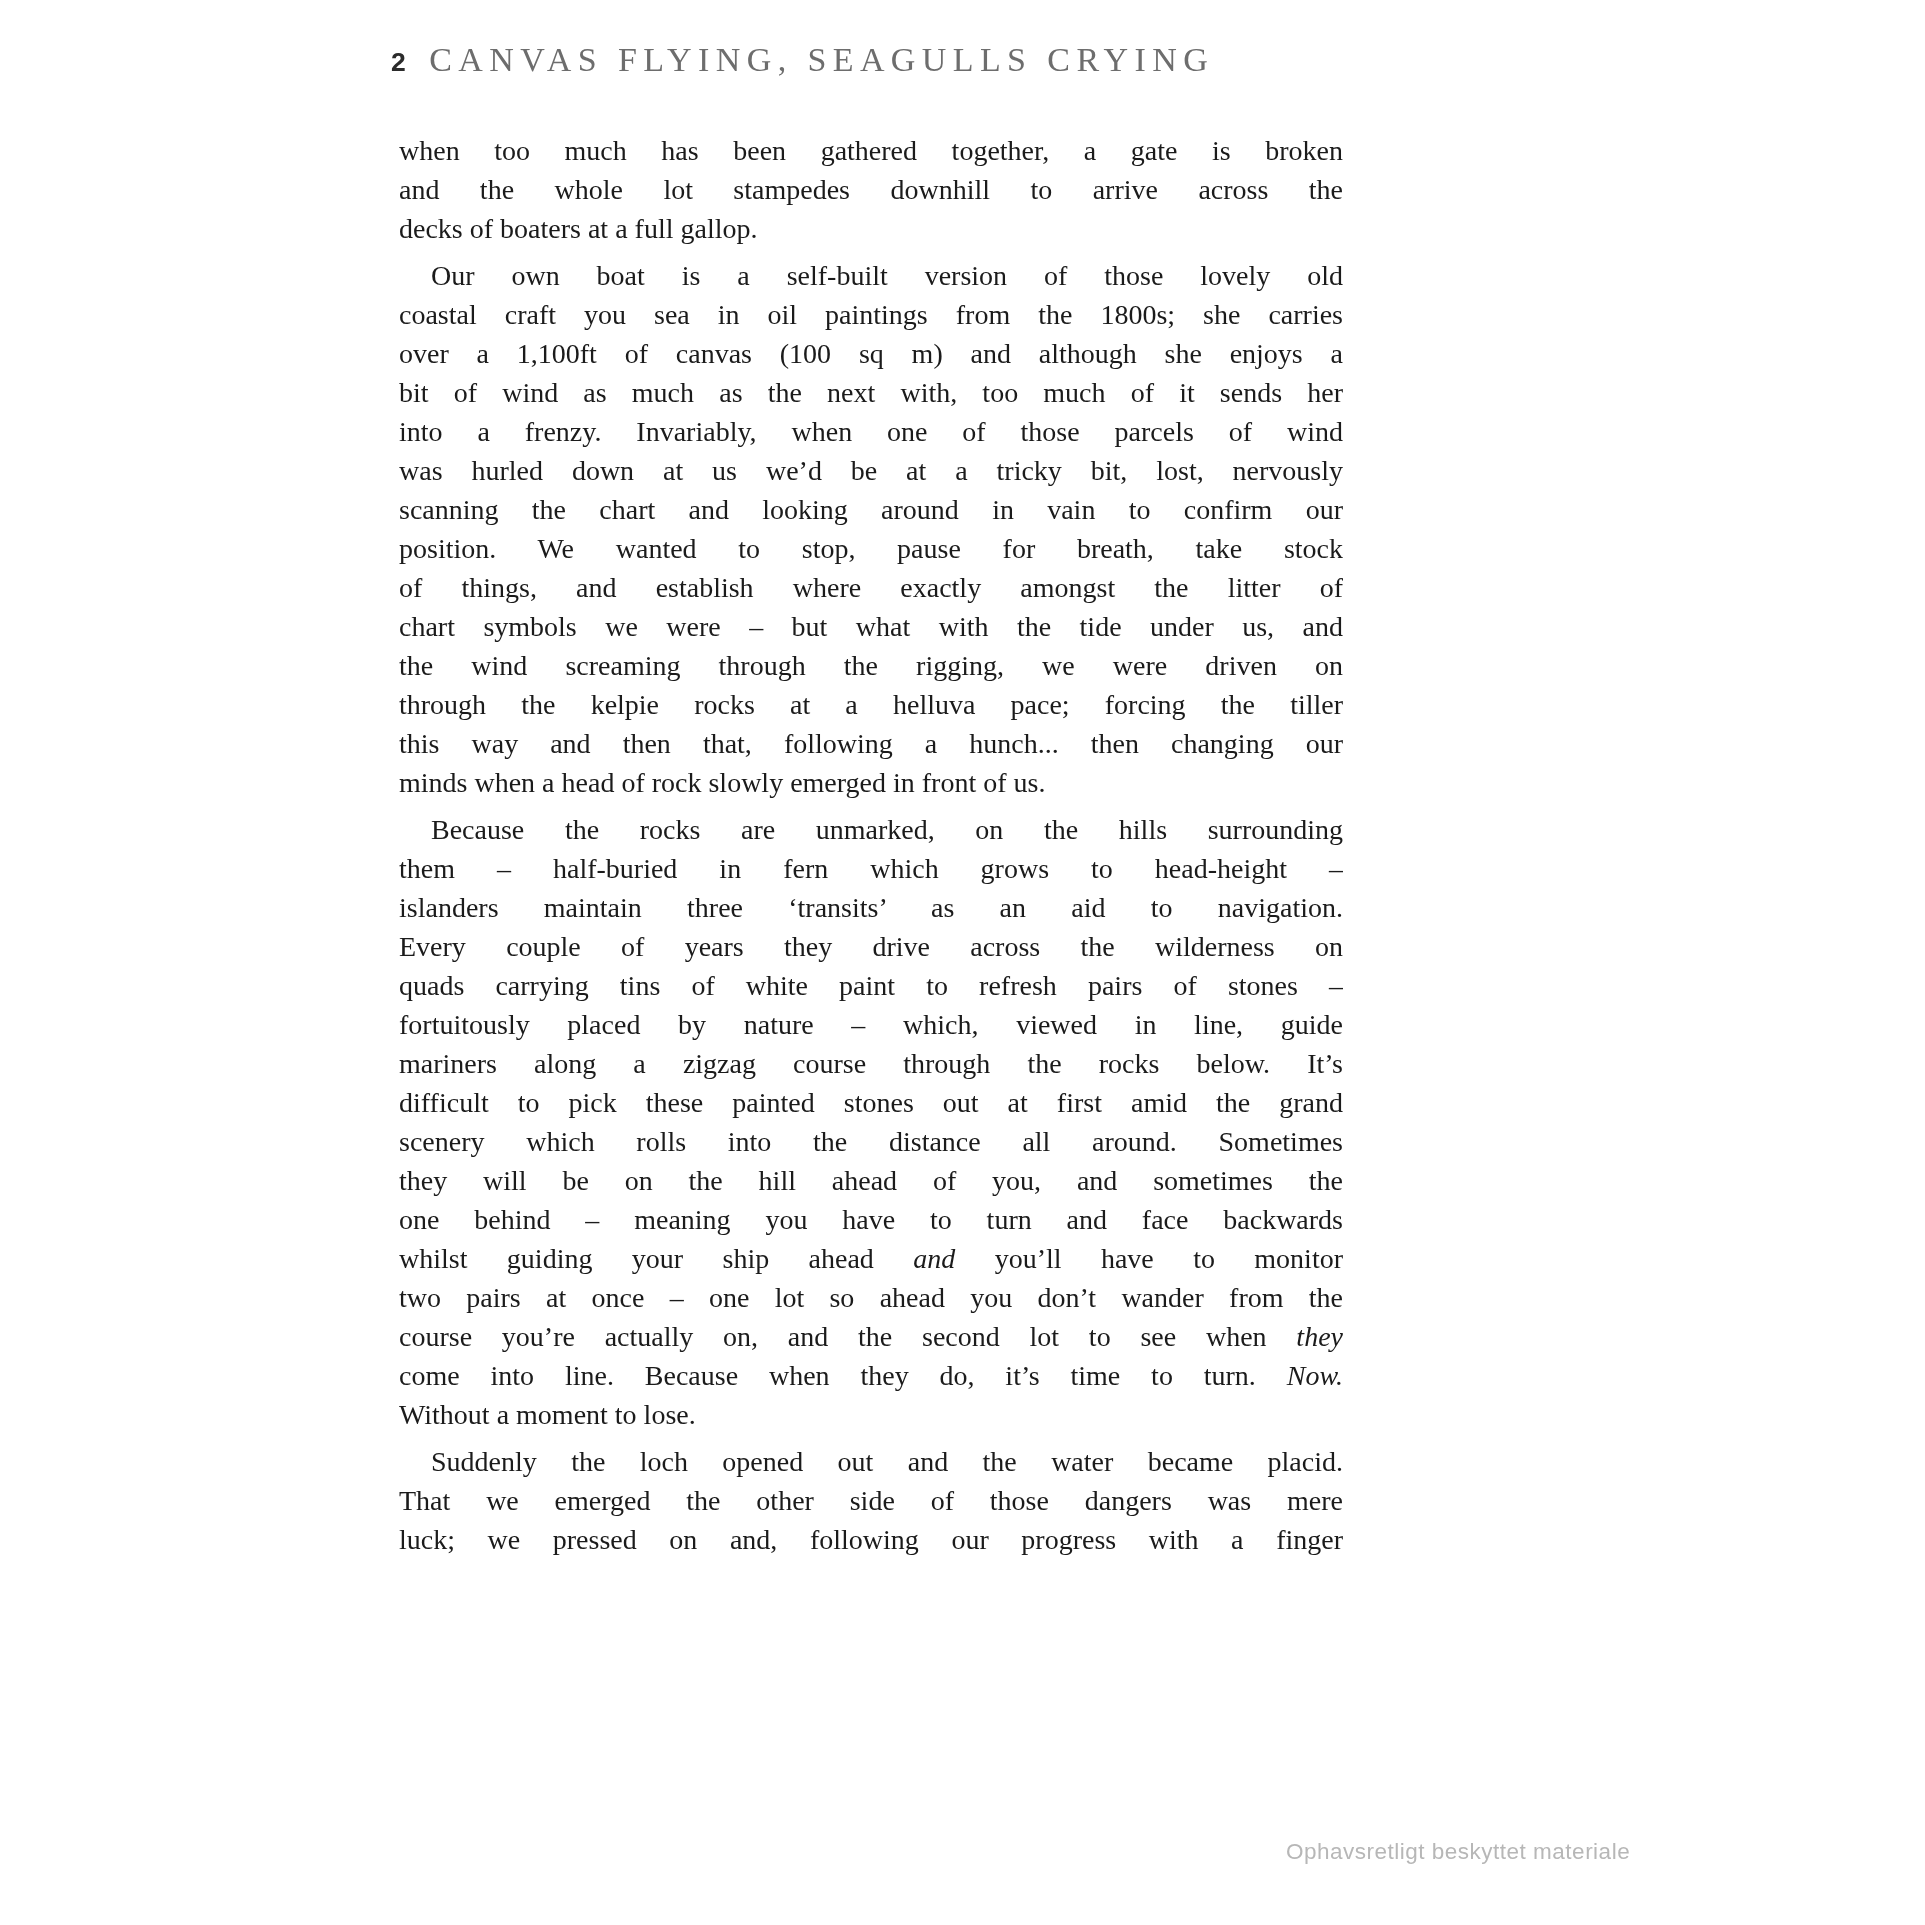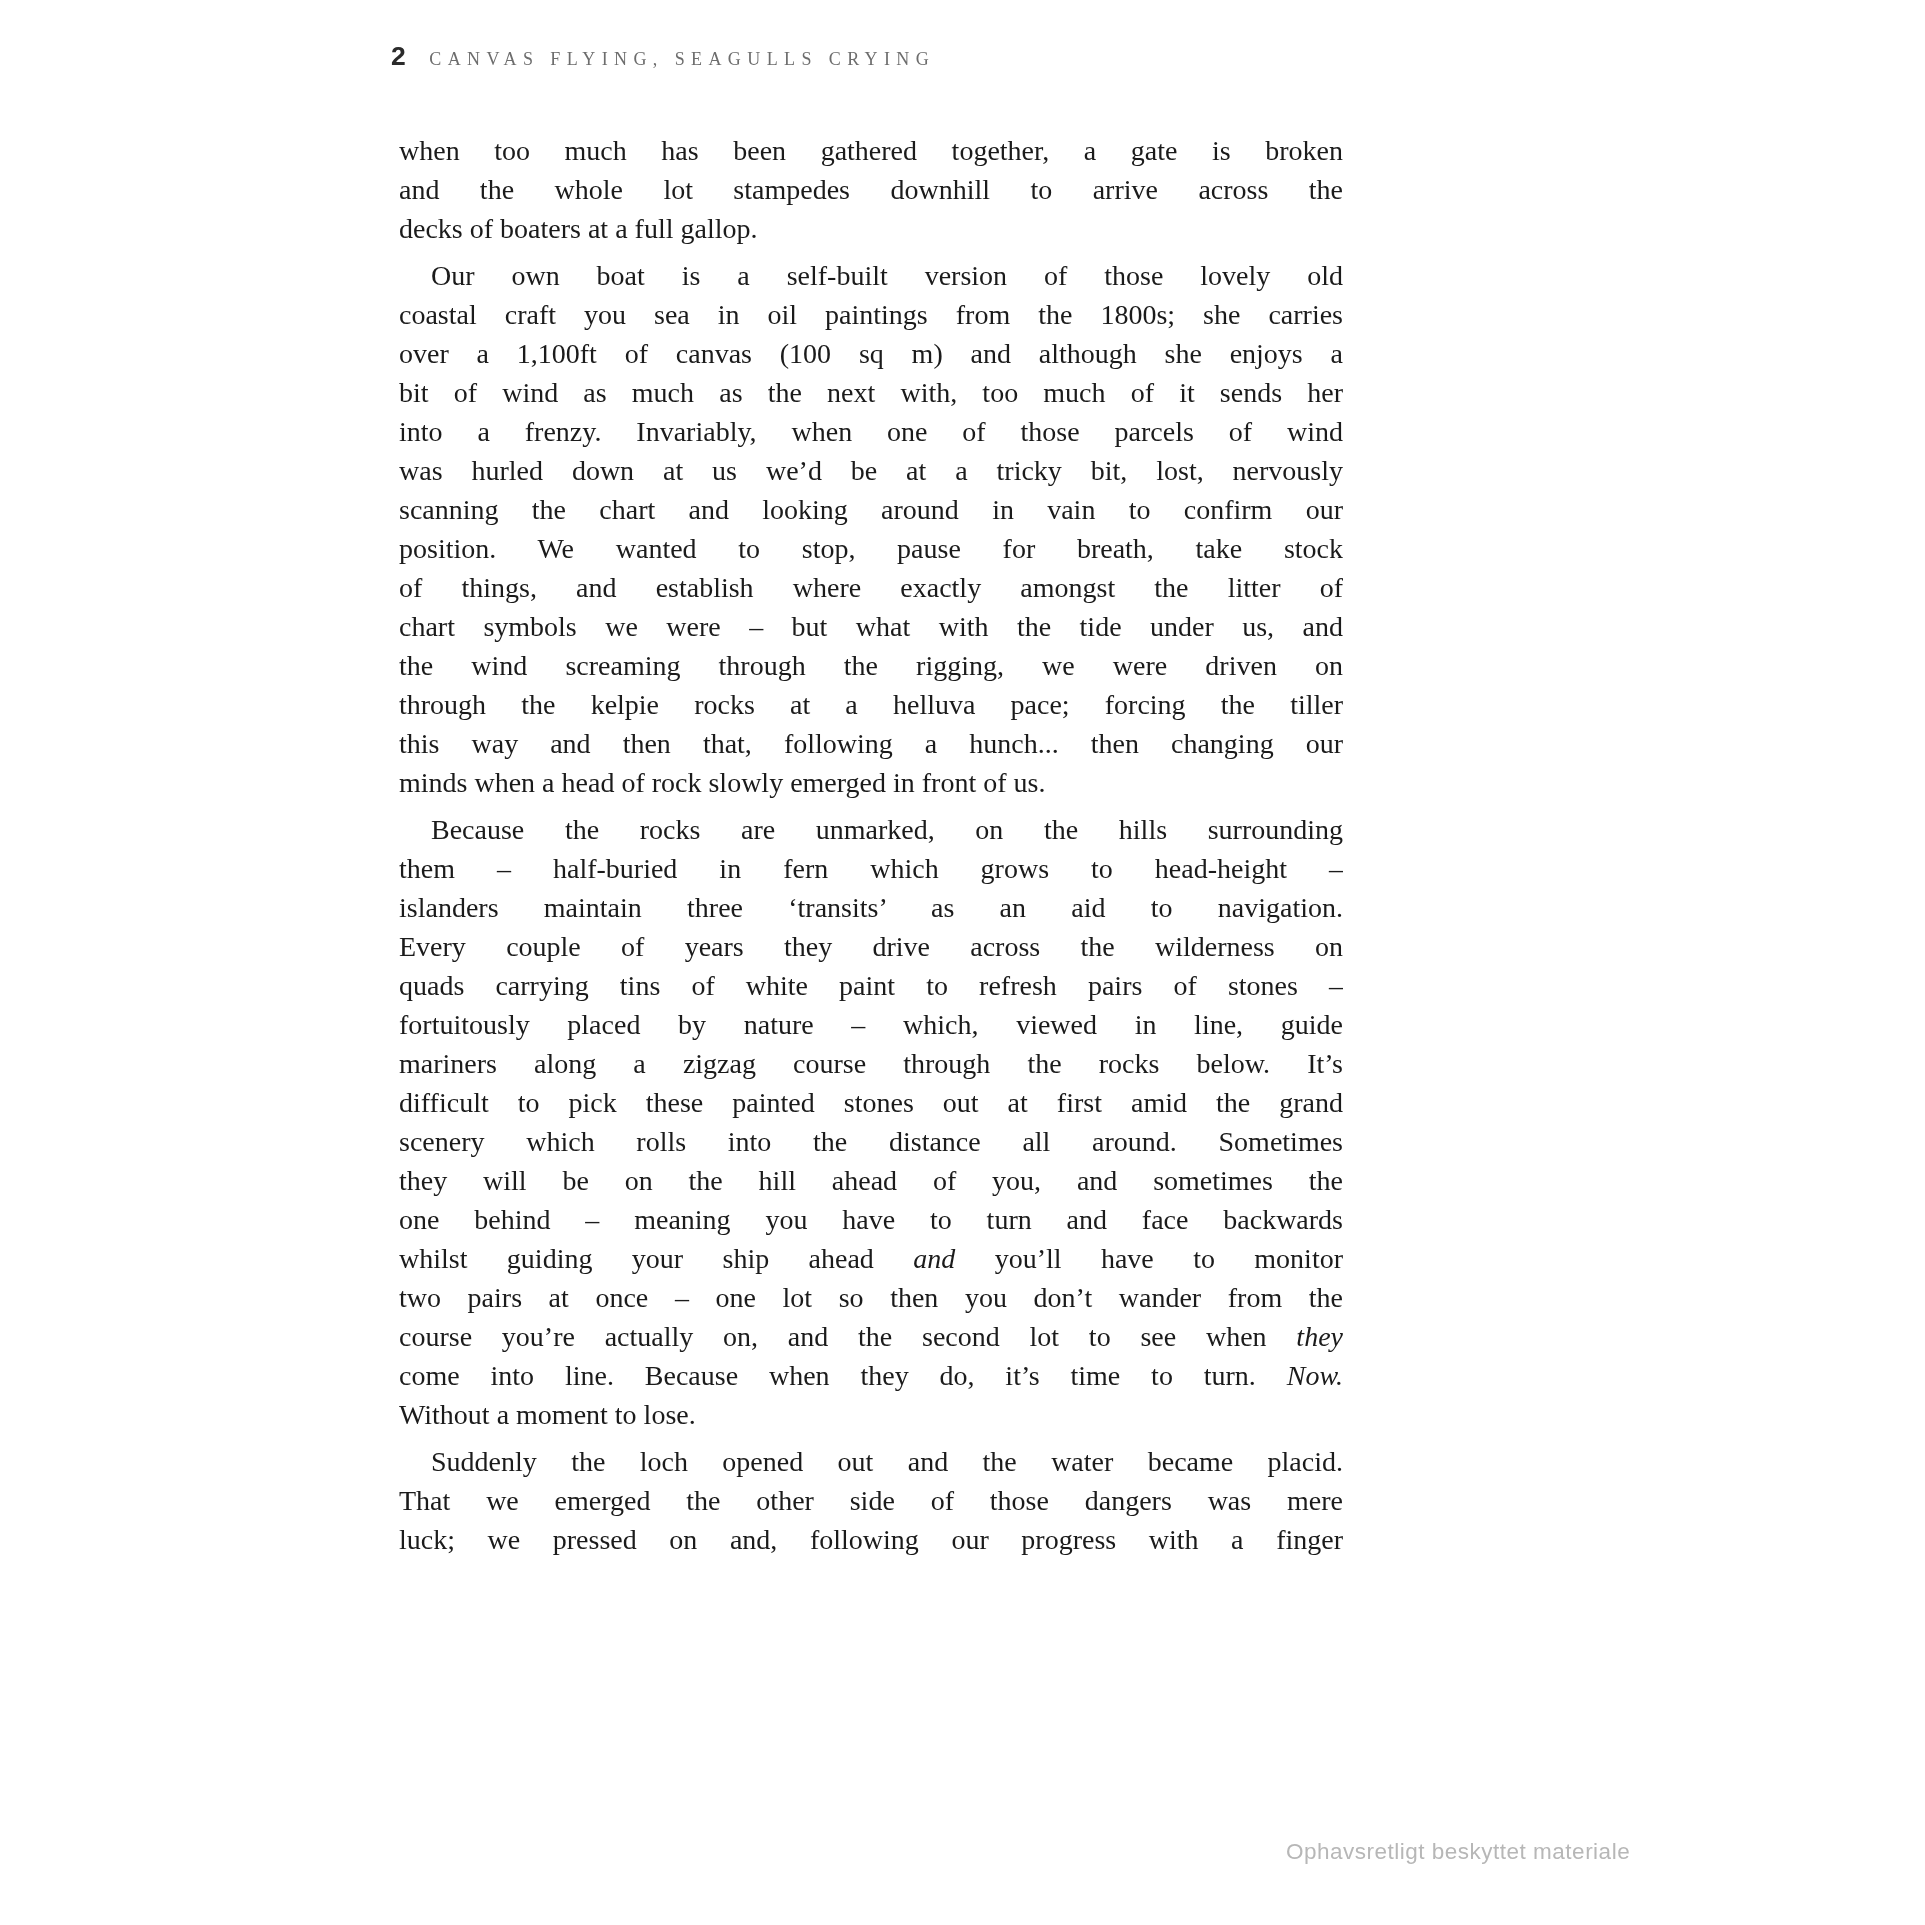--- a/index.html
+++ b/index.html
@@ -22,21 +22,21 @@
     display: inline-block;
     font-family: "Liberation Sans", sans-serif;
     font-weight: bold;
     font-size: 26.5px;
     color: #2b2b2b;
     vertical-align: baseline;
   }
   .runtitle {
     display: inline-block;
     margin-left: 23.5px;
-    font-size: 18px;
+    font-size: 34px;
     color: #6d6d6d;
     letter-spacing: 6.4px;
   }
   .bodytext {
     position: absolute;
     left: 391px;
     top: 123px;
     width: 960px;
     font-size: 28px;
     line-height: 39px;
@@ -99,21 +99,21 @@
         <div class="line">islanders maintain three ‘transits’ as an aid to navigation.</div>
         <div class="line">Every couple of years they drive across the wilderness on</div>
         <div class="line">quads carrying tins of white paint to refresh pairs of stones –</div>
         <div class="line">fortuitously placed by nature – which, viewed in line, guide</div>
         <div class="line">mariners along a zigzag course through the rocks below. It’s</div>
         <div class="line">difficult to pick these painted stones out at first amid the grand</div>
         <div class="line">scenery which rolls into the distance all around. Sometimes</div>
         <div class="line">they will be on the hill ahead of you, and sometimes the</div>
         <div class="line">one behind – meaning you have to turn and face backwards</div>
         <div class="line">whilst guiding your ship ahead <em>and</em> you’ll have to monitor</div>
-        <div class="line">two pairs at once – one lot so then you don’t wander from the</div>
+        <div class="line">two pairs at once – one lot so ahead you don’t wander from the</div>
         <div class="line">course you’re actually on, and the second lot to see when <em>they</em></div>
         <div class="line">come into line. Because when they do, it’s time to turn. <em>Now.</em></div>
         <div class="line last">Without a moment to lose.</div>
       </div>
       <div class="para">
         <div class="line indent">Suddenly the loch opened out and the water became placid.</div>
         <div class="line">That we emerged the other side of those dangers was mere</div>
         <div class="line">luck; we pressed on and, following our progress with a finger</div>
       </div>
     </div>

